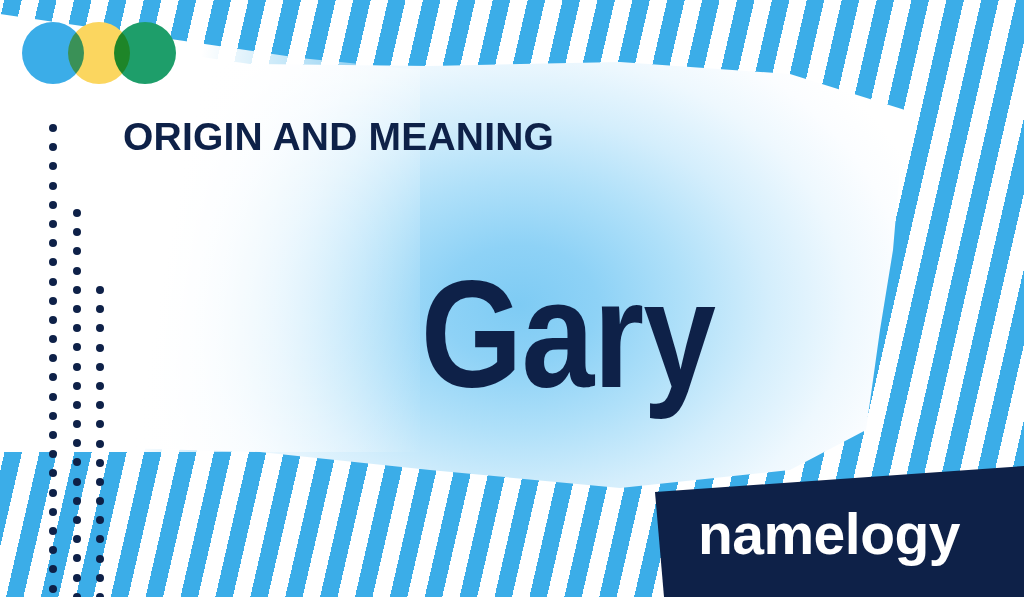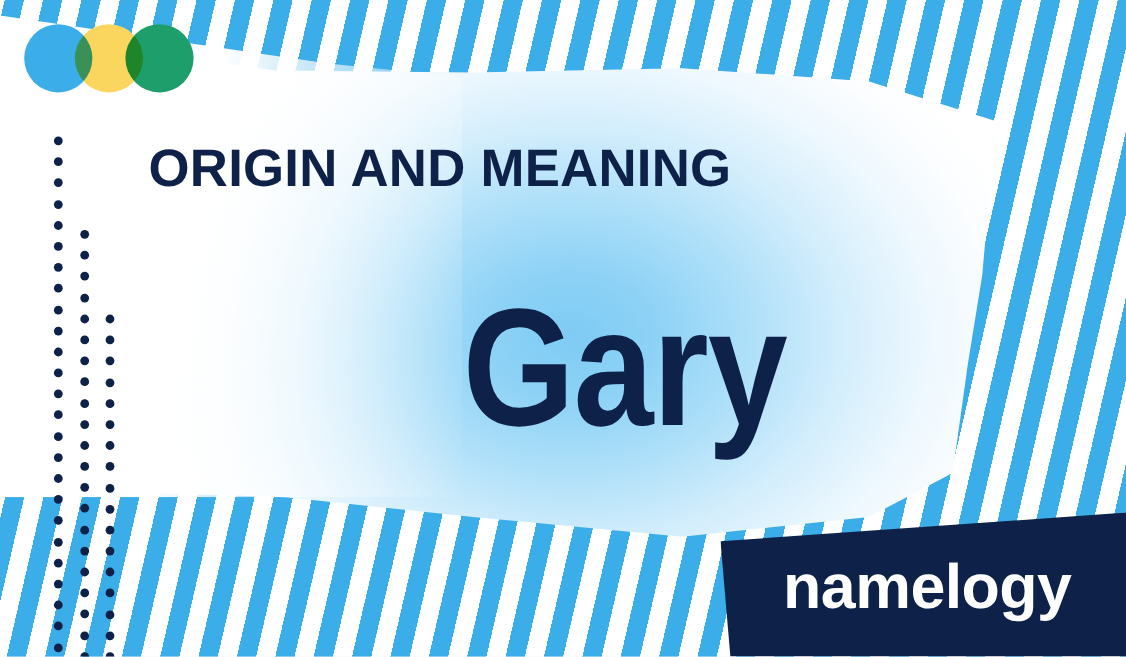--- a/index.html
+++ b/index.html
@@ -118,26 +118,26 @@
   .kicker{
     font-size:27px;
     font-weight:300;
     letter-spacing:.3px;
     color:var(--navy);
     line-height:1.1;
     margin:0 0 6px 0;
     white-space:nowrap;
   }
   .headline{
-    font-size:48px;
+    font-size:39px;
     font-weight:700;
     letter-spacing:.2px;
     color:var(--navy);
     line-height:1.26;
-    margin:16px;
+    margin:4px;
     text-transform:uppercase;
   }
   .headline span{display:block;white-space:nowrap;}
 
   
   .name{
     position:absolute;
     left:0; right:0;
     top:258px;
     z-index:8;
@@ -155,21 +155,21 @@
   .footer-shape{
     position:absolute;
     left:0;top:0;right:0;bottom:0;
     z-index:9;
     background:var(--navy);
     -webkit-clip-path: polygon(664px 597px, 655px 492px, 1024px 466px, 1024px 597px);
     clip-path: polygon(664px 597px, 655px 492px, 1024px 466px, 1024px 597px);
   }
   .wordmark{
     position:absolute;
-    right:50px; bottom:34px;
+    right:64px; bottom:34px;
     z-index:10;
     font-size:57px;
     font-weight:700;
     letter-spacing:-.5px;
     color:#ffffff;
     line-height:1;
   }
 </style>
 </head>
 <body>

